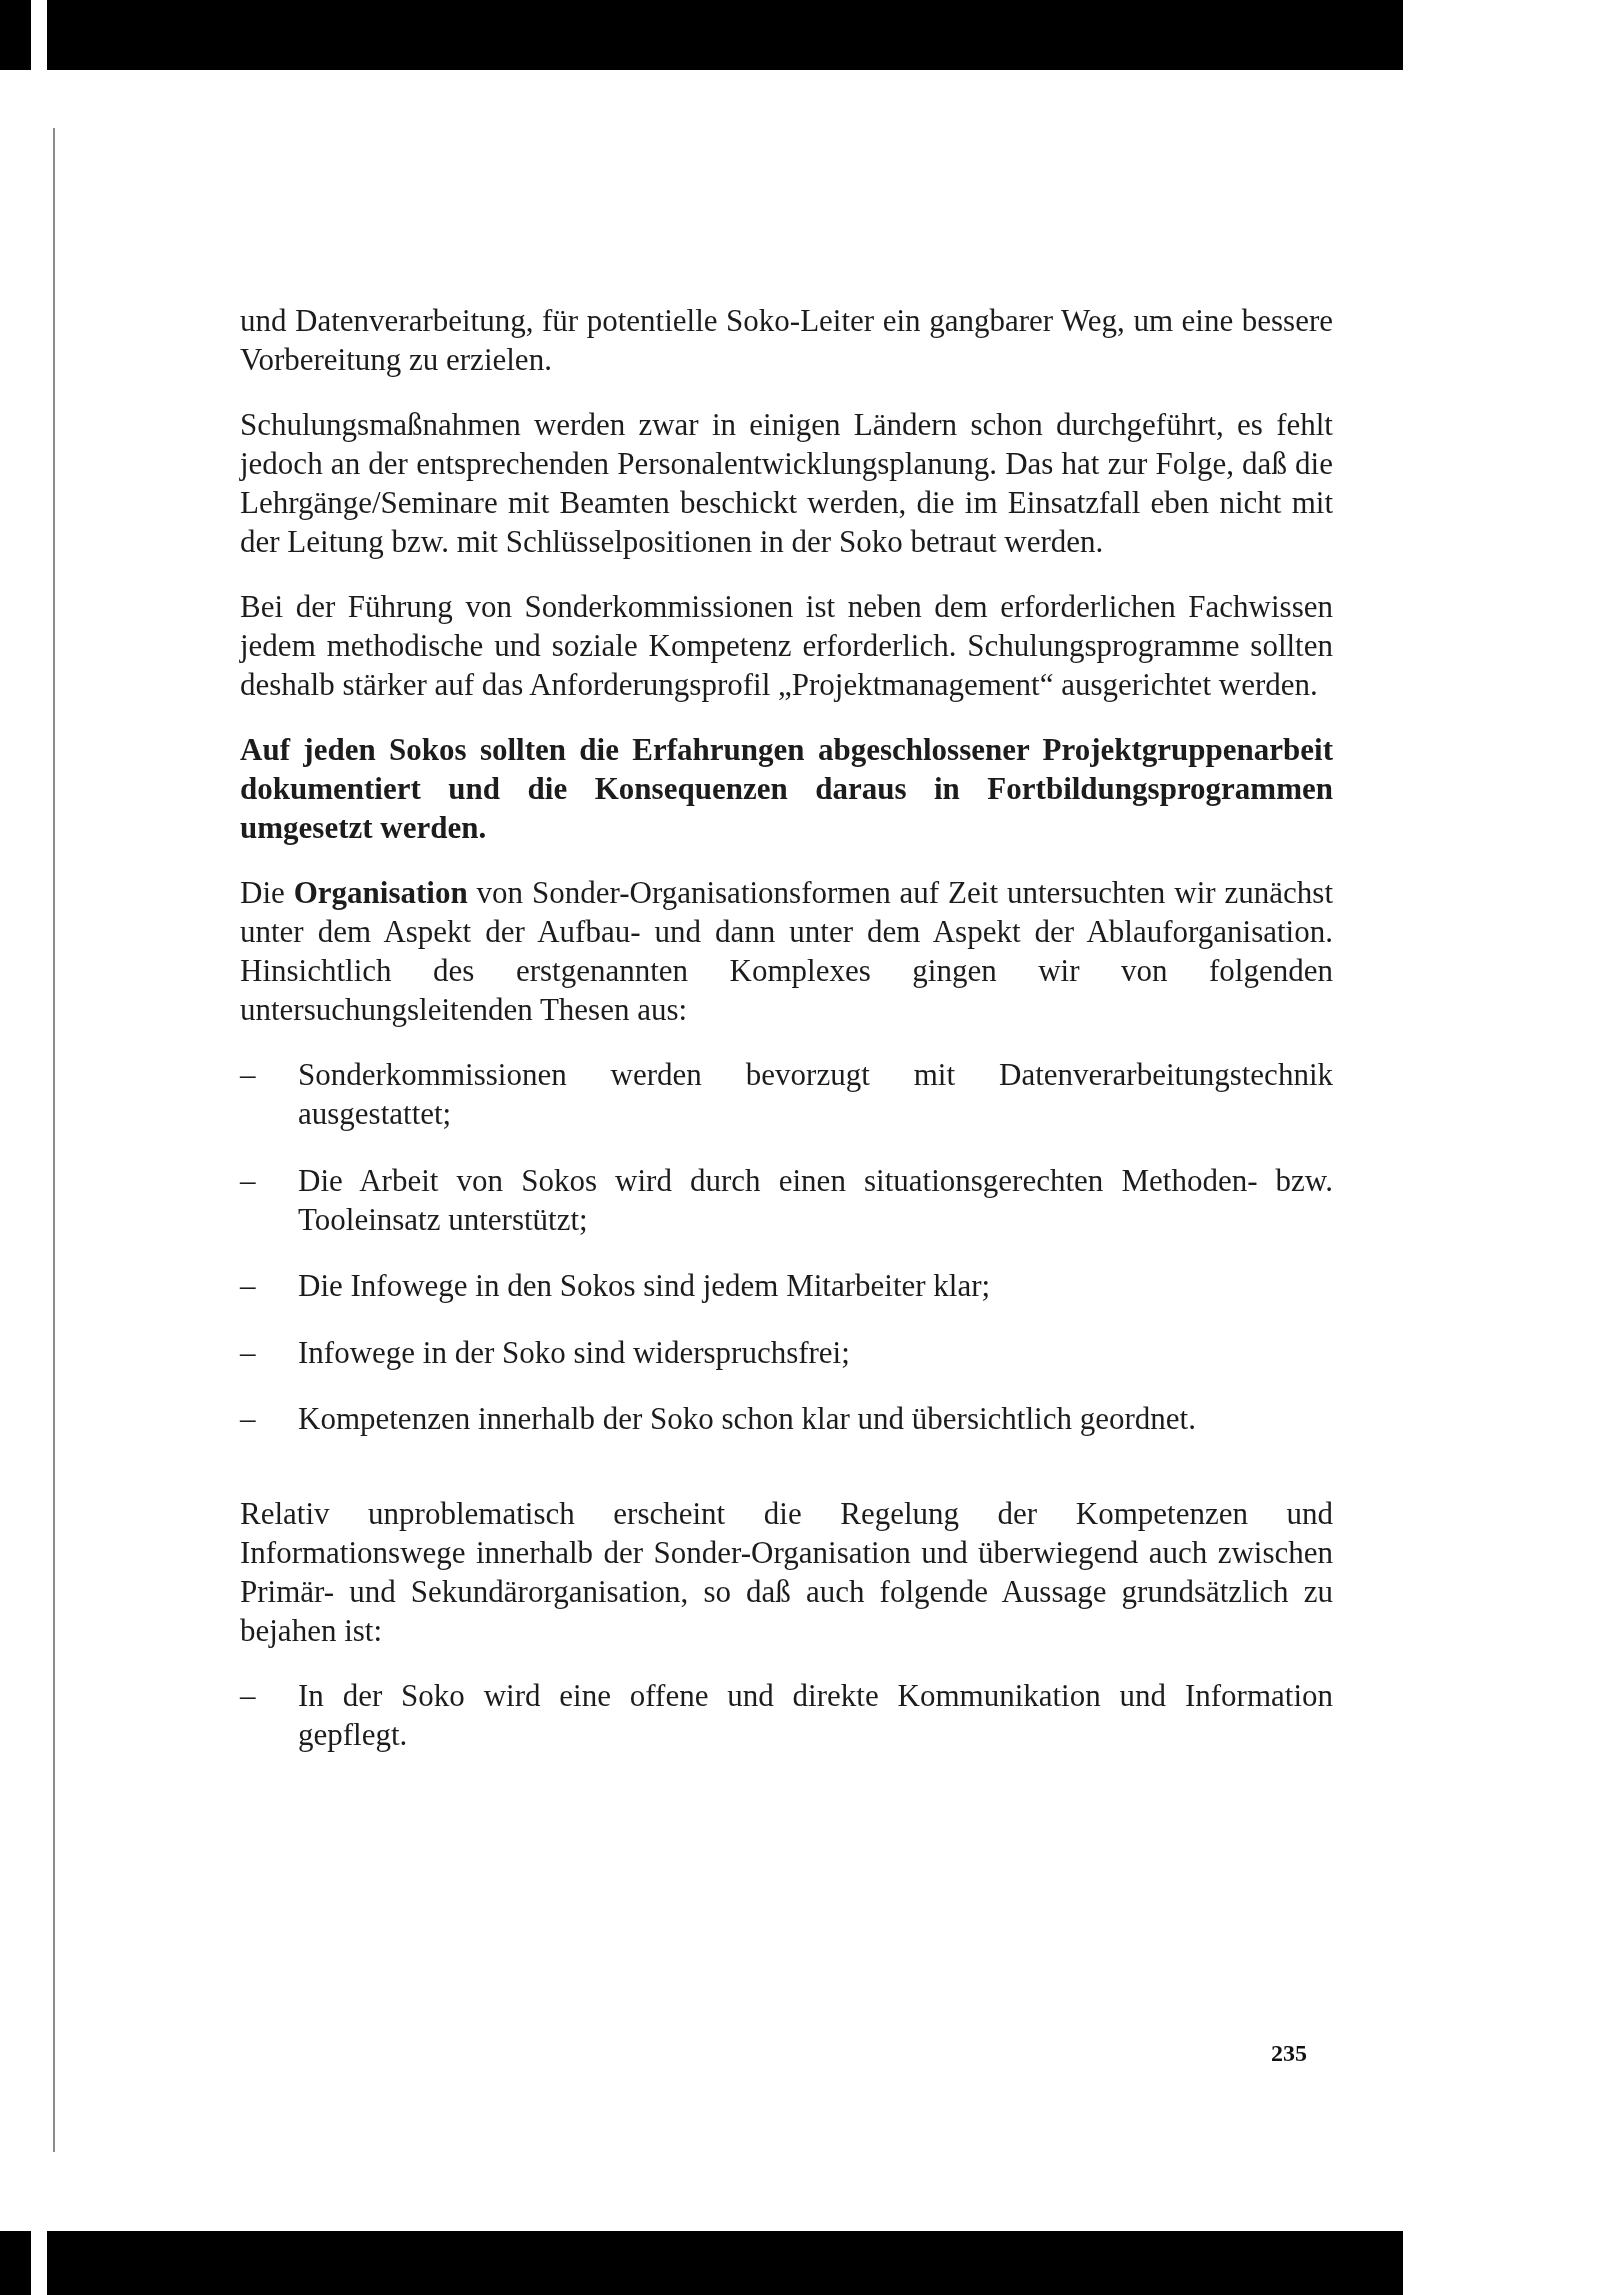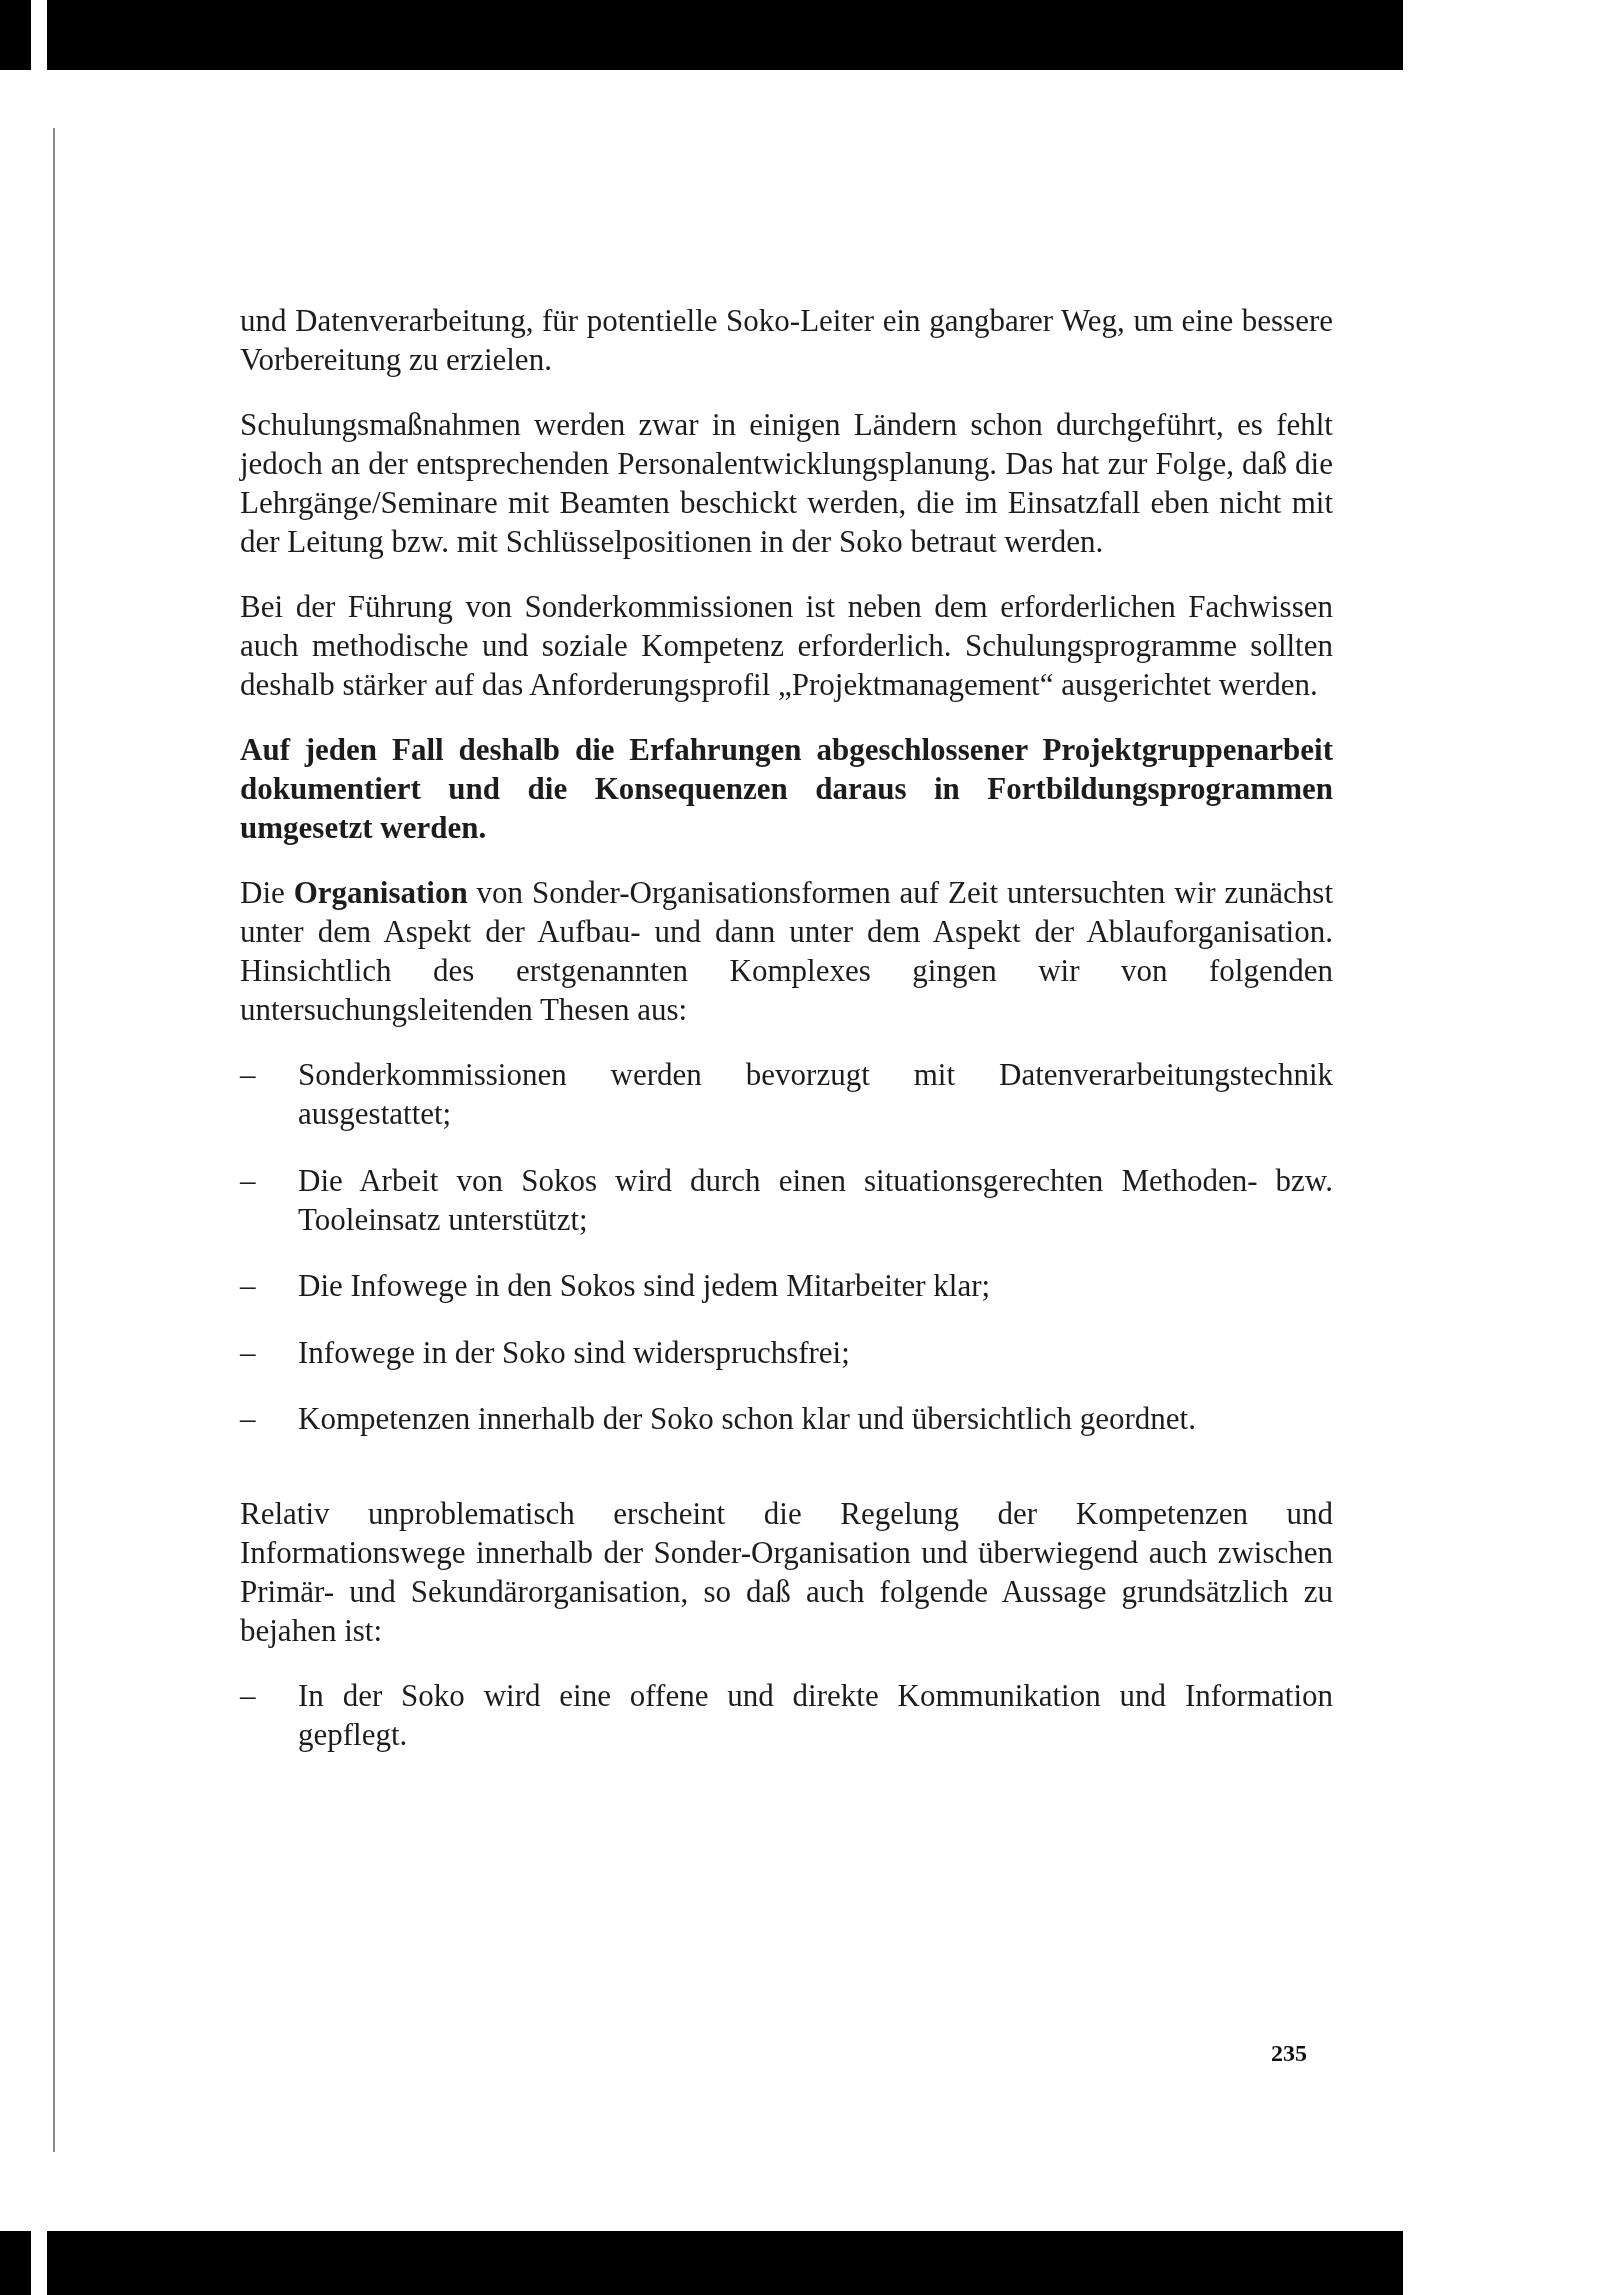--- a/index.html
+++ b/index.html
@@ -110,23 +110,23 @@
 
   <div class="page-edge-left"></div>
   <div class="page-edge-right"></div>
 
   <div class="text-column">
 
     <p class="para">und Datenverarbeitung, für potentielle Soko-Leiter ein gangbarer Weg, um eine bessere Vorbereitung zu erzielen.</p>
 
     <p class="para">Schulungsmaßnahmen werden zwar in einigen Ländern schon durchgeführt, es fehlt jedoch an der entsprechenden Personalentwicklungsplanung. Das hat zur Folge, daß die Lehrgänge/Seminare mit Beamten beschickt werden, die im Einsatzfall eben nicht mit der Leitung bzw. mit Schlüsselpositionen in der Soko betraut werden.</p>
 
-    <p class="para">Bei der Führung von Sonderkommissionen ist neben dem erforderlichen Fachwissen auch methodische und soziale Kompetenz erforderlich. Schulungsprogramme sollten deshalb stärker auf das Anforderungsprofil „Projektmanagement“ ausgerichtet werden.</p>
+    <p class="para">Bei der Führung von Sonderkommissionen ist neben dem erforderlichen Fachwissen jedem methodische und soziale Kompetenz erforderlich. Schulungsprogramme sollten deshalb stärker auf das Anforderungsprofil „Projektmanagement“ ausgerichtet werden.</p>
 
-    <p class="para bold">Auf jeden Fall deshalb die Erfahrungen abgeschlossener Projektgruppenarbeit dokumentiert und die Konsequenzen daraus in Fortbildungsprogrammen umgesetzt werden.</p>
+    <p class="para bold">Auf jeden Sokos sollten die Erfahrungen abgeschlossener Projektgruppenarbeit dokumentiert und die Konsequenzen daraus in Fortbildungsprogrammen umgesetzt werden.</p>
 
     <p class="para"><span>Die </span><span class="inline-bold">Organisation</span><span> von Sonder-Organisationsformen auf Zeit untersuchten wir zunächst unter dem Aspekt der Aufbau- und dann unter dem Aspekt der Ablauforganisation. Hinsichtlich des erstgenannten Komplexes gingen wir von folgenden untersuchungsleitenden Thesen aus:</span></p>
 
     <div class="bullet-list">
       <div class="bullet-item">
         <span class="bullet-dash">–</span>
         <span class="bullet-text">Sonderkommissionen werden bevorzugt mit Datenverarbeitungstechnik ausgestattet;</span>
       </div>
       <div class="bullet-item">
         <span class="bullet-dash">–</span>

